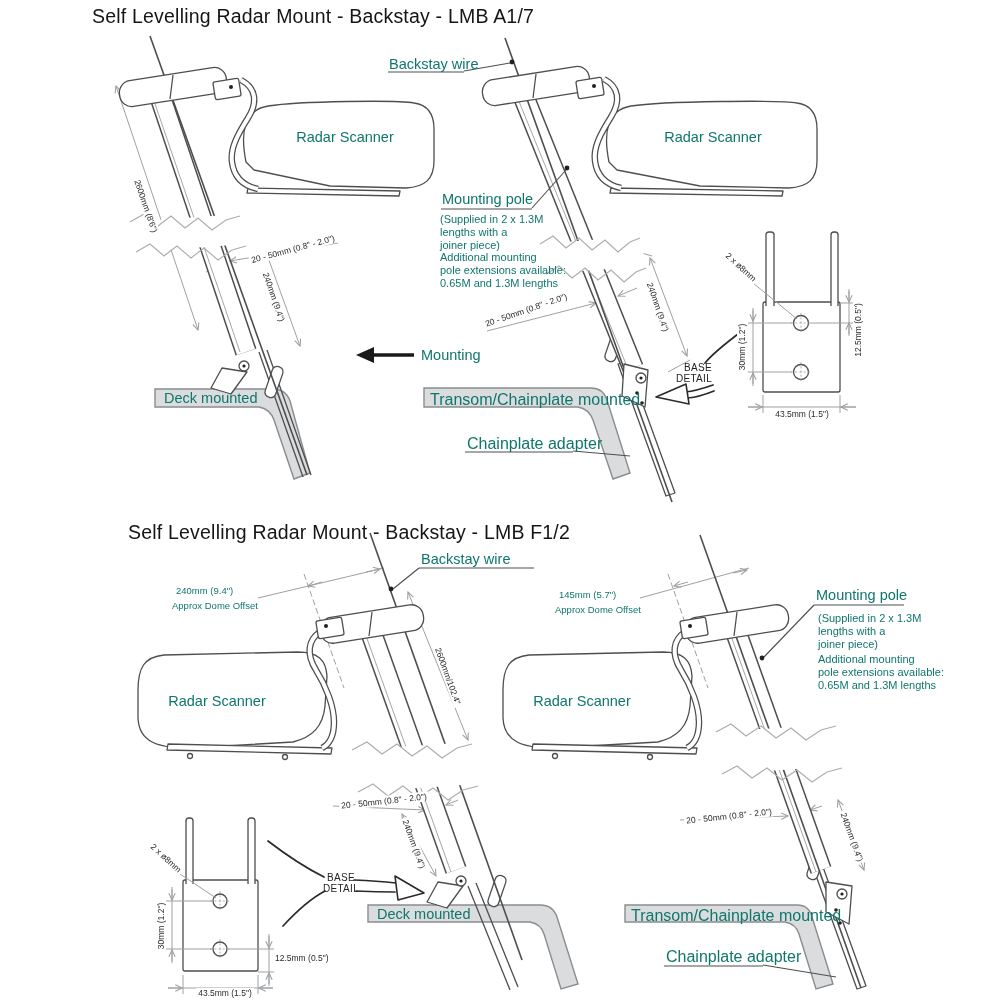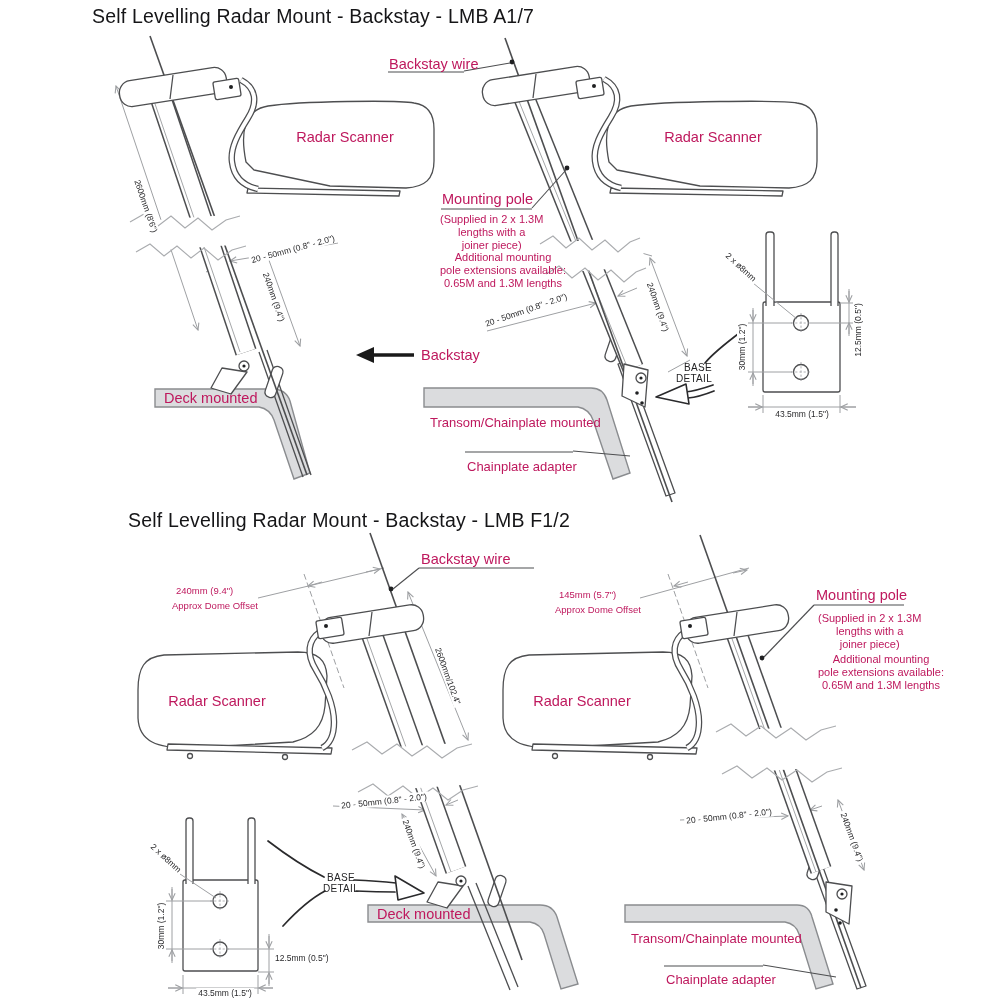--- a/index.html
+++ b/index.html
@@ -1,24 +1,24 @@
 <!DOCTYPE html>
 <html><head>
 <meta charset="utf-8">
 <style>
   html,body{margin:0;padding:0;background:#fff;}
   #stage{position:relative;width:1000px;height:1000px;background:#fff;overflow:hidden;
          font-family:"Liberation Sans",sans-serif;}
   #art{position:absolute;left:0;top:0;}
-  .t{position:absolute;color:#be185d;white-space:nowrap;font-family:"Liberation Sans",sans-serif;}
+  .t{position:absolute;color:#0f766e;white-space:nowrap;font-family:"Liberation Sans",sans-serif;}
   .title{font-size:19.5px;letter-spacing:.2px;color:#151517;}
   .lbl{font-size:14.5px;}
-  .lbl2{font-size:13px;margin-top:24px;}
+  .lbl2{font-size:16px;}
   .note{font-size:11px;line-height:13.2px;}
-  .note span{display:block;text-align:center;}
+  .note span{display:block;}
   .off{font-size:9.5px;}
   .dimt{font-size:8.5px;color:#2a2a2c;}
   .bd{font-size:10px;line-height:11px;letter-spacing:.3px;color:#232325;}
   .bg{background:#fff;padding:0 2px;}
   
   .ln{stroke:#4d4e50;fill:none;stroke-width:1.3;}
   .lnf{fill:#fff;stroke:#4d4e50;stroke-width:1.3;stroke-linejoin:round;}
   .po{stroke:#4d4e50;stroke-width:22;fill:none;}
   .pi{stroke:#fff;stroke-width:19;fill:none;}
   .seam{stroke:#9a9c9e;stroke-width:.9;}
@@ -271,39 +271,39 @@
 <div class="t note" style="left:440px;top:213px">
   <span>(Supplied in 2 x 1.3M</span>
   <span>lengths with a</span>
   <span>joiner piece)</span>
 </div>
 <div class="t note" style="left:440px;top:251px">
   <span>Additional mounting</span>
   <span>pole extensions available:</span>
   <span>0.65M and 1.3M lengths</span>
 </div>
-<div class="t lbl" style="left:421px;top:347px">Backstay</div>
+<div class="t lbl" style="left:421px;top:347px">Mounting</div>
 <div class="t lbl" style="left:164px;top:390px">Deck mounted</div>
 <div class="t lbl2" style="left:430px;top:391px">Transom/Chainplate mounted</div>
 <div class="t lbl2" style="left:467px;top:435px">Chainplate adapter</div>
 <div class="t bd" style="left:664px;top:362px;width:48px;text-align:right">
   <span style="display:block">BASE</span>
   <span style="display:block">DETAIL</span>
 </div>
 <div class="t dimt bg" style="left:146px;top:206px;transform:translate(-50%,-50%) rotate(71deg)">2600mm (8'6")</div>
 <div class="t dimt bg" style="left:293px;top:249px;transform:translate(-50%,-50%) rotate(-15deg)">20 - 50mm (0.8" - 2.0")</div>
 <div class="t dimt bg" style="left:274px;top:297px;transform:translate(-50%,-50%) rotate(71deg)">240mm (9.4")</div>
 <div class="t dimt bg" style="left:526px;top:310px;transform:translate(-50%,-50%) rotate(-19deg)">20 - 50mm (0.8" - 2.0")</div>
 <div class="t dimt bg" style="left:658px;top:307px;transform:translate(-50%,-50%) rotate(71deg)">240mm (9.4")</div>
 <div class="t dimt bg" style="left:741px;top:267px;transform:translate(-50%,-50%) rotate(42deg)">2 x ø8mm</div>
 <div class="t dimt bg" style="left:742px;top:347px;transform:translate(-50%,-50%) rotate(-90deg)">30mm (1.2")</div>
 <div class="t dimt bg" style="left:858px;top:330px;transform:translate(-50%,-50%) rotate(-90deg)">12.5mm (0.5")</div>
 <div class="t dimt bg" style="left:802px;top:414px;transform:translate(-50%,-50%)">43.5mm (1.5")</div>
 
-<div class="t title" style="left:128px;top:509px">Self Levelling Radar Mount - Backstay - LMB F1/2</div>
+<div class="t title" style="left:128px;top:521px">Self Levelling Radar Mount - Backstay - LMB F1/2</div>
 <div class="t lbl" style="left:421px;top:551px">Backstay wire</div>
 <div class="t off" style="left:176px;top:585px">240mm (9.4")</div>
 <div class="t off" style="left:172px;top:600px">Approx Dome Offset</div>
 <div class="t off" style="left:559px;top:589px">145mm (5.7")</div>
 <div class="t off" style="left:555px;top:604px">Approx Dome Offset</div>
 <div class="t lbl" style="left:217px;top:701px;transform:translate(-50%,-50%)">Radar Scanner</div>
 <div class="t lbl" style="left:582px;top:701px;transform:translate(-50%,-50%)">Radar Scanner</div>
 <div class="t lbl" style="left:816px;top:587px">Mounting pole</div>
 <div class="t note" style="left:818px;top:612px">
   <span>(Supplied in 2 x 1.3M</span>

